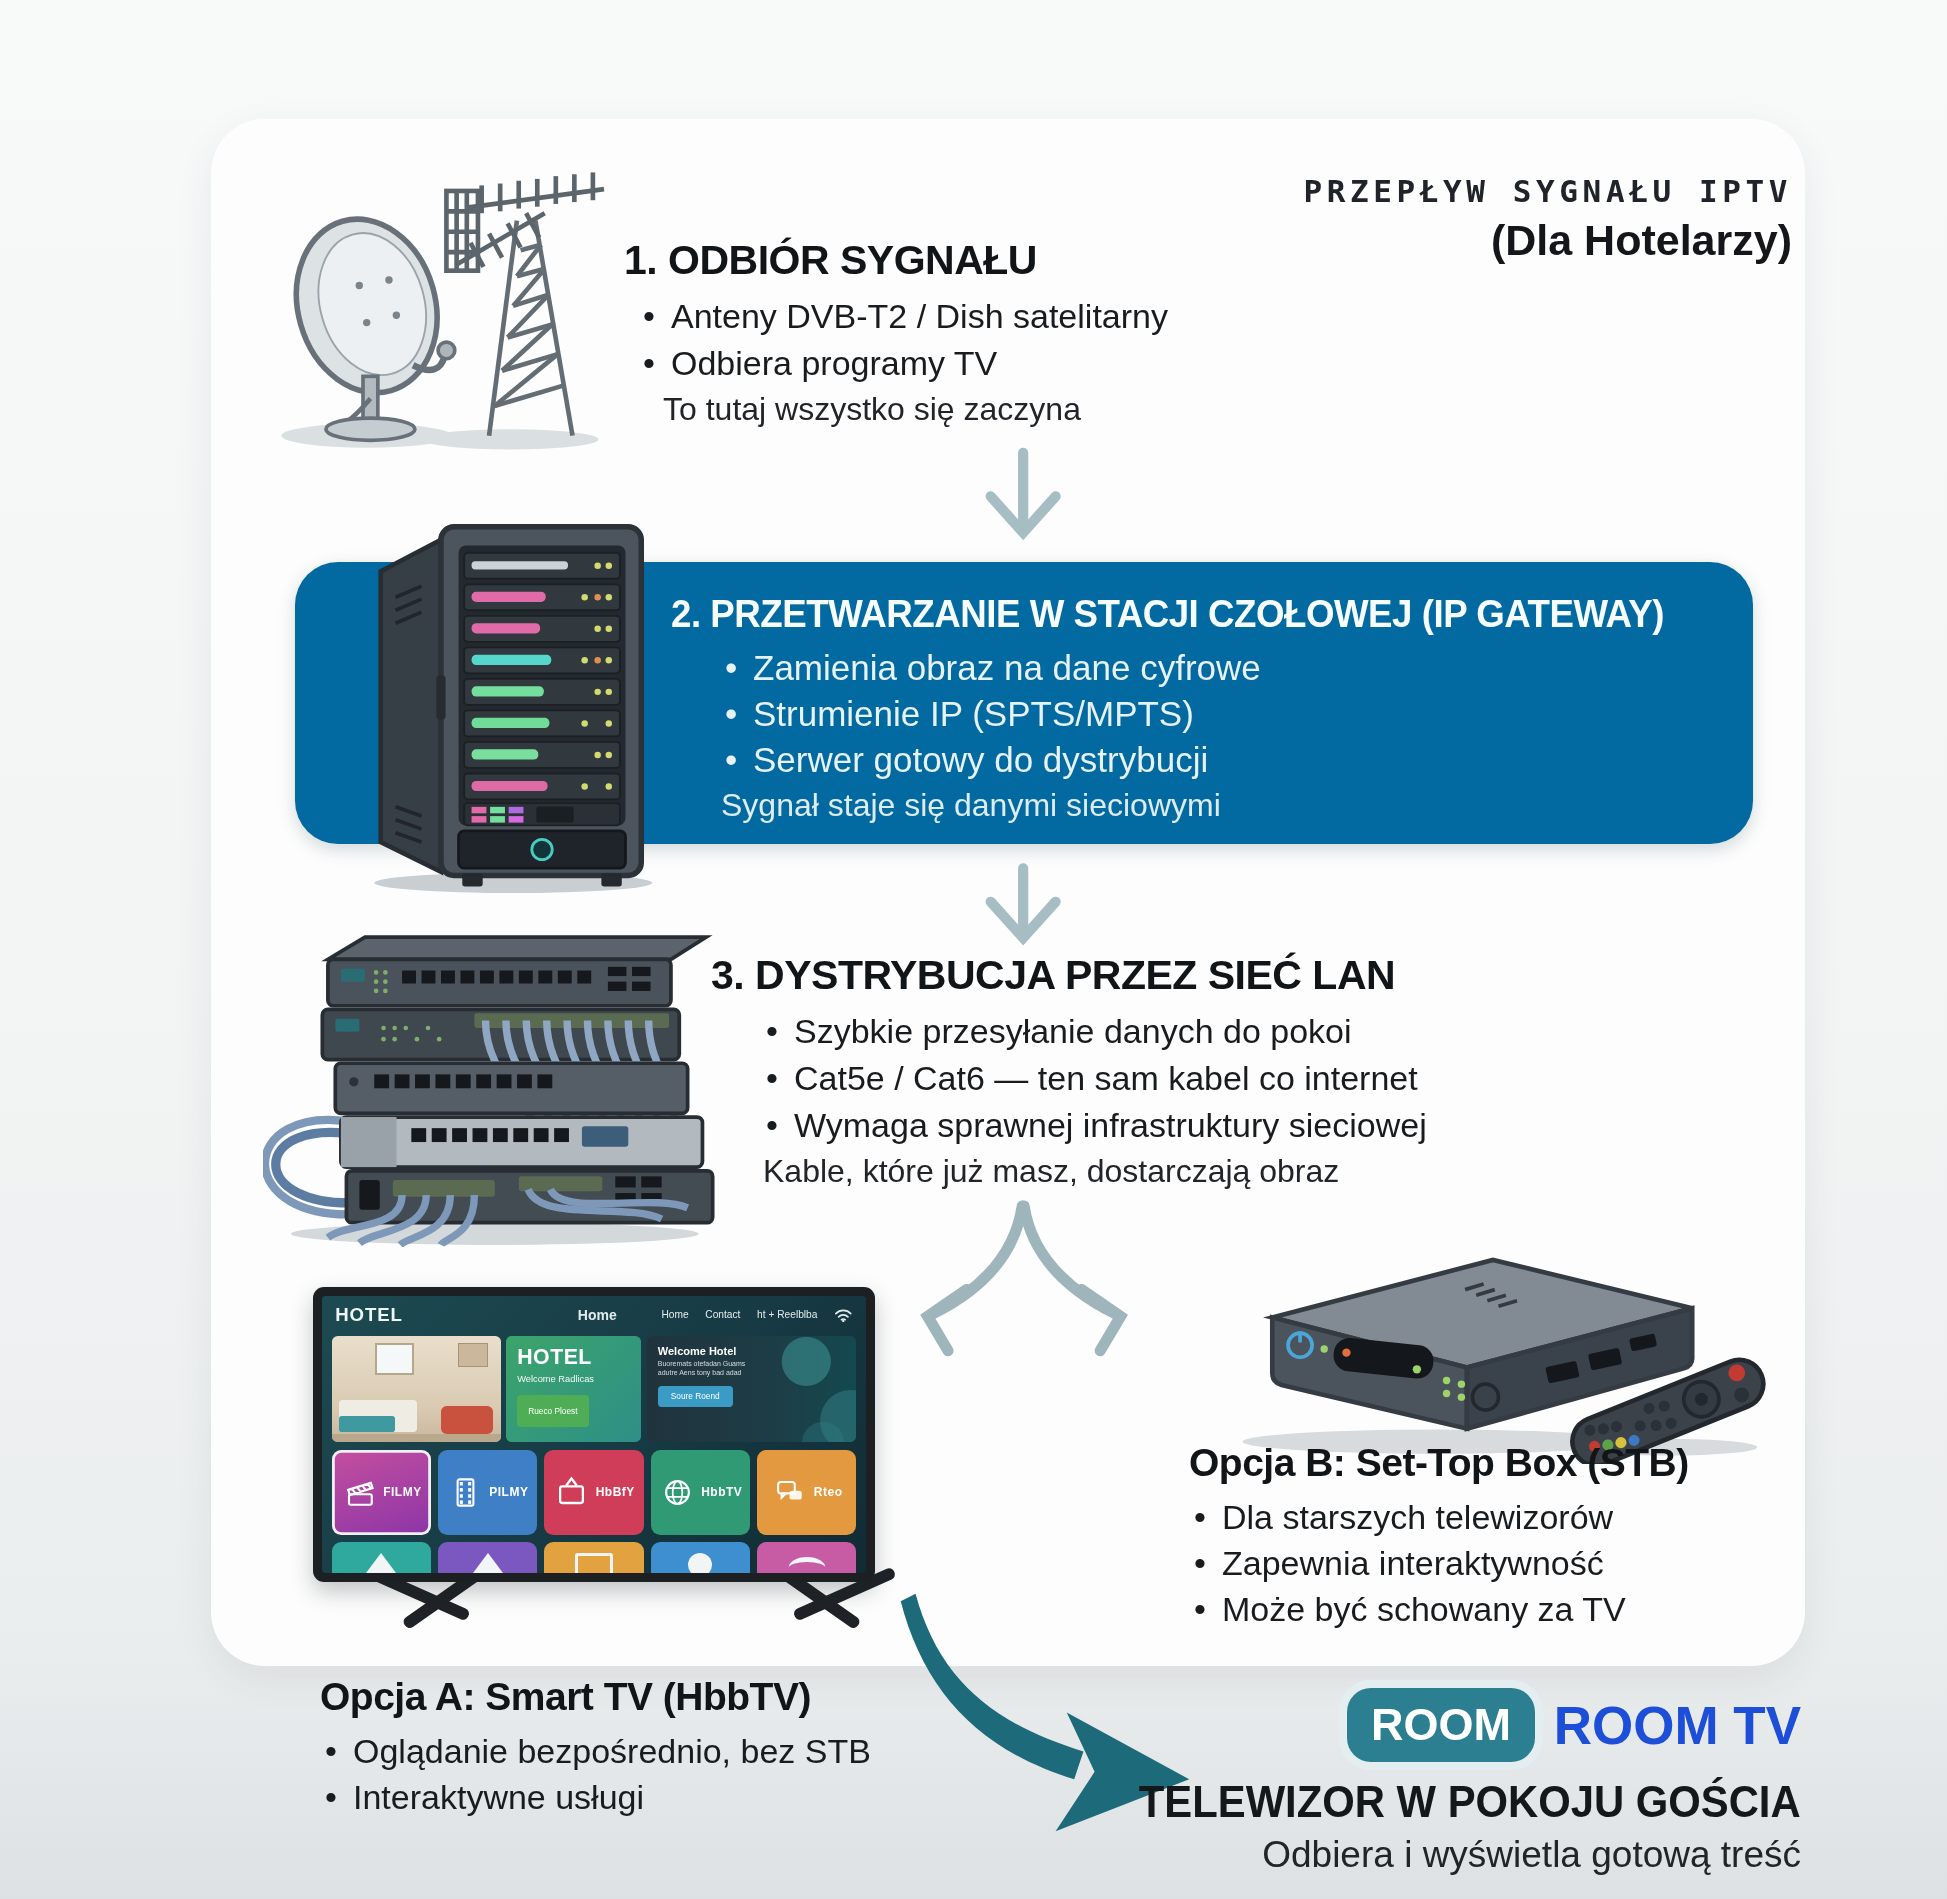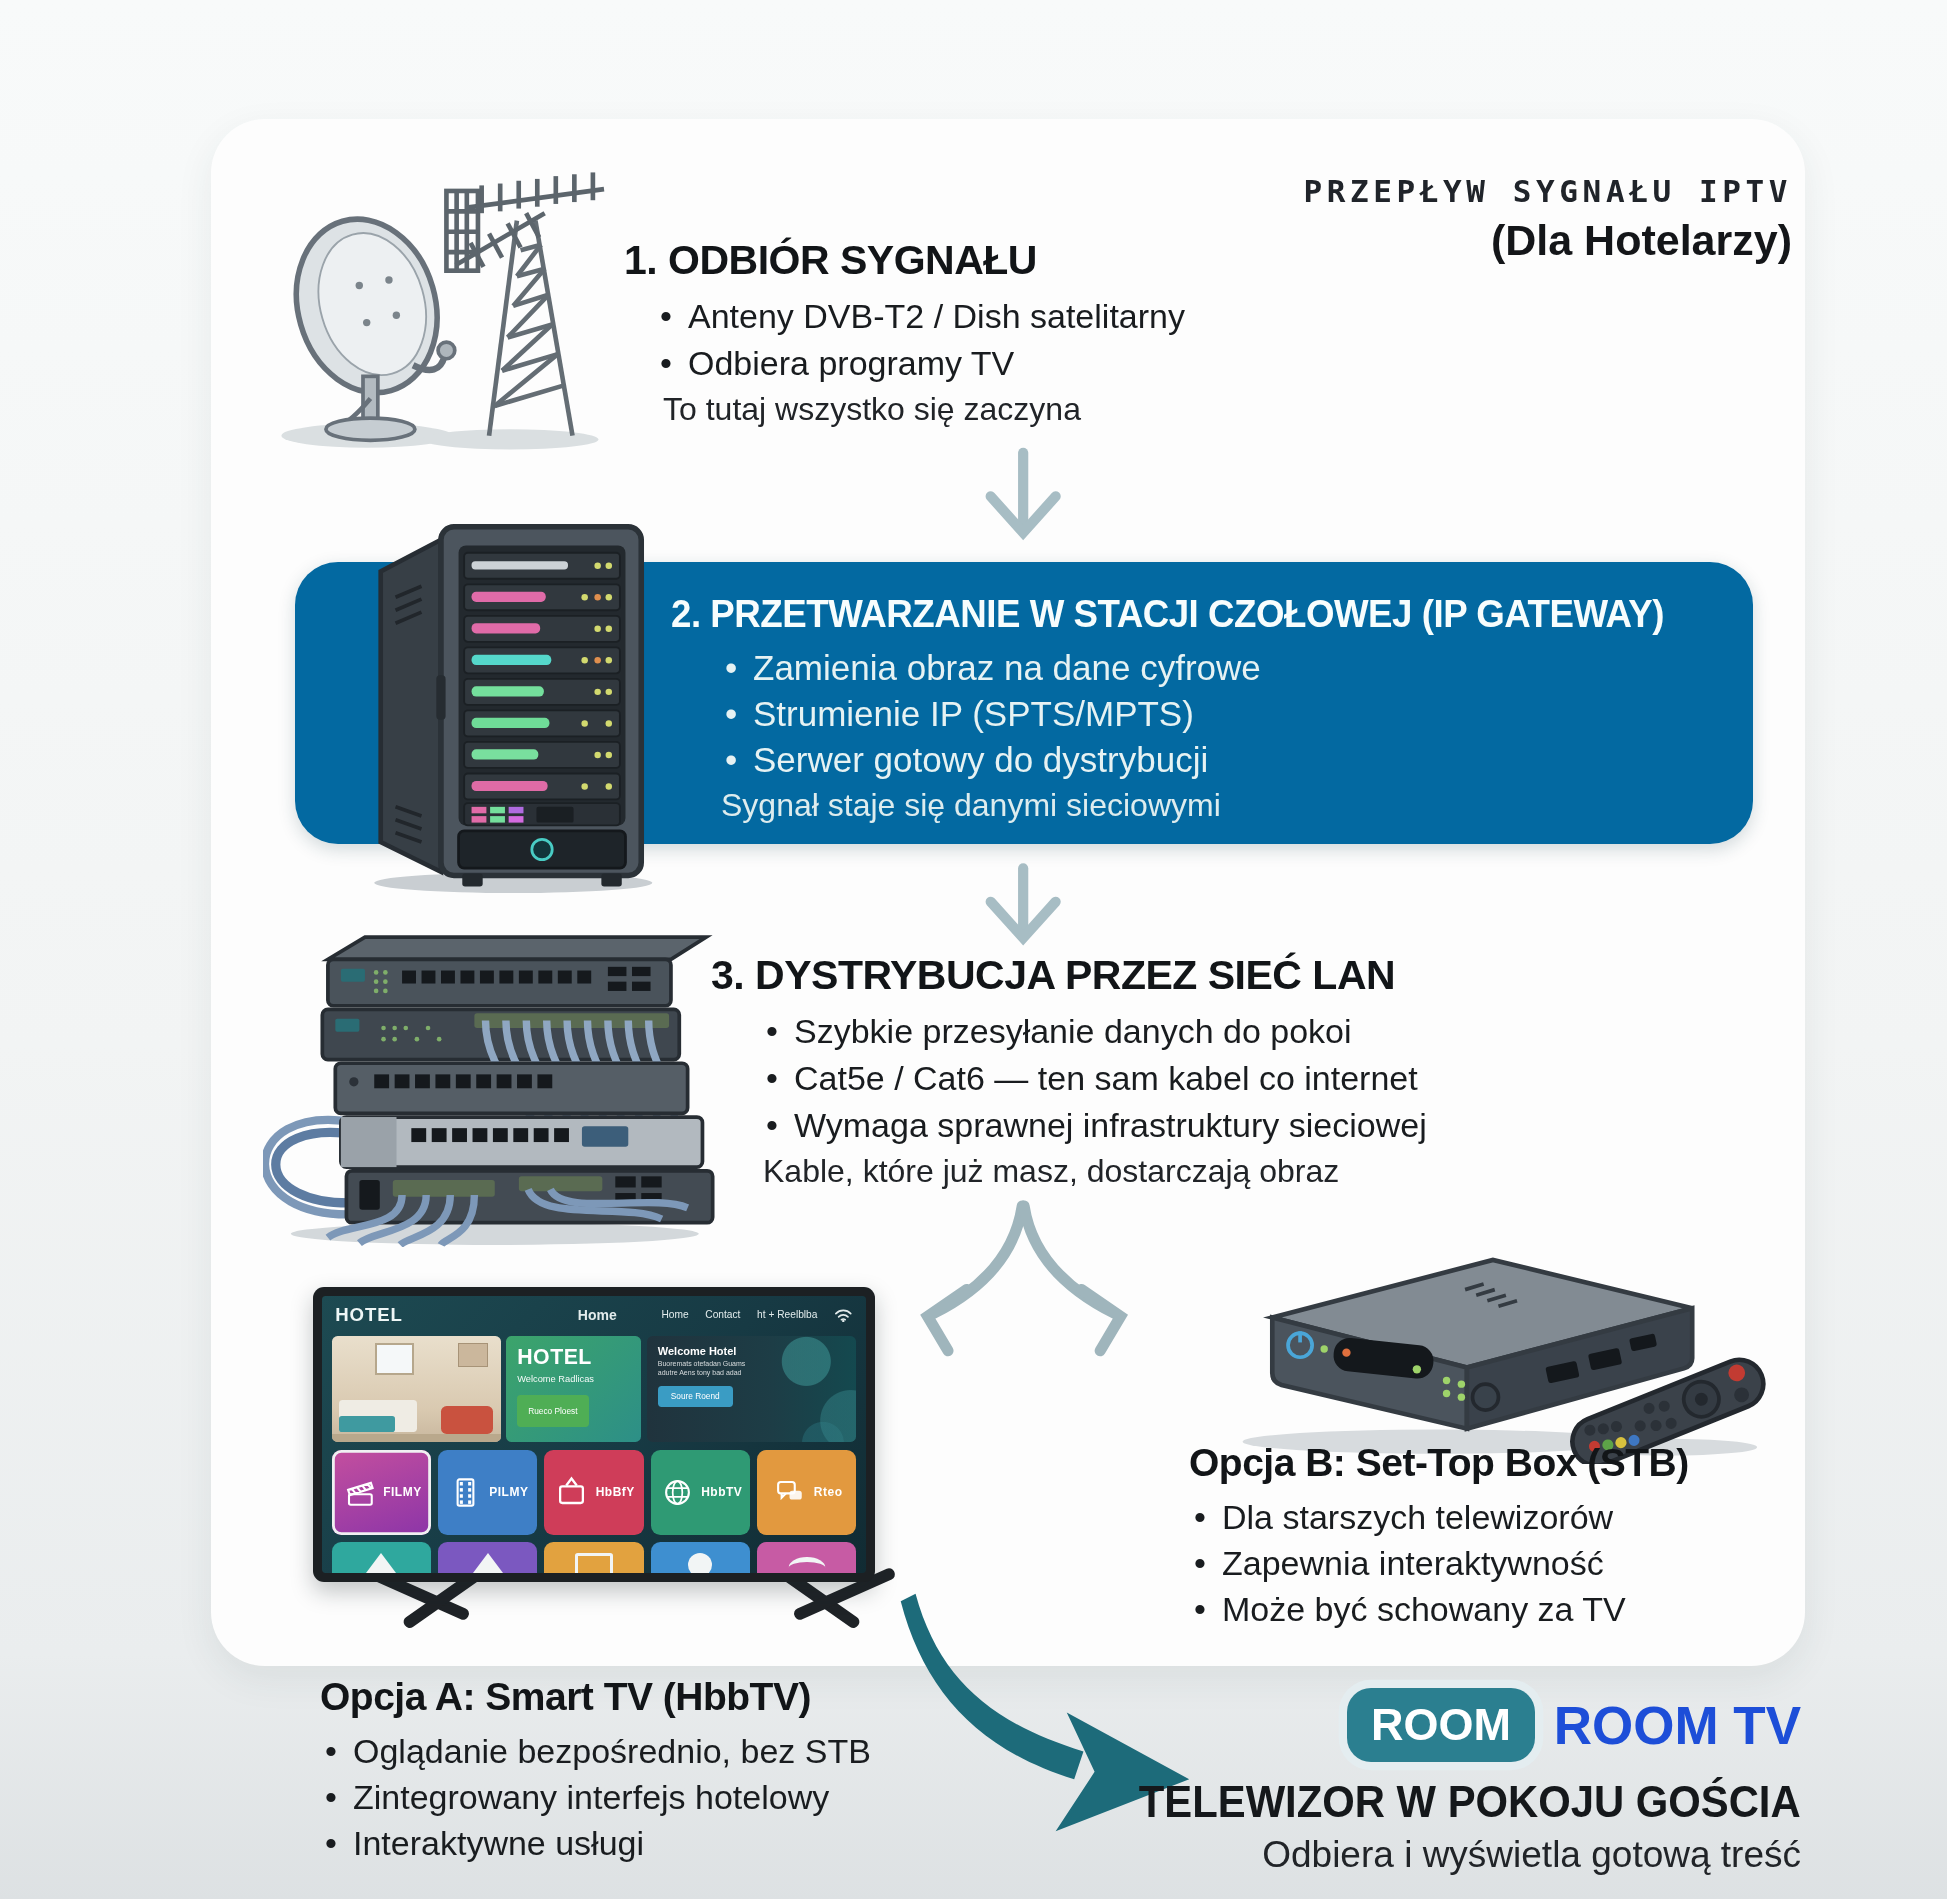--- a/index.html
+++ b/index.html
@@ -21,21 +21,21 @@
   }
   .header .sub{font-size:43px;font-weight:700;margin-top:7.4px;color:#141619;}
   
   .step-title{font-size:41px;font-weight:700;color:#121518;letter-spacing:-0.5px;white-space:nowrap;}
   ul.bul{list-style:none;margin:9.3px 0 0 0;padding:0;}
   ul.bul li{position:relative;font-size:34px;line-height:47px;color:#191c1f;white-space:nowrap;}
   ul.bul li::before{content:"•";position:absolute;left:-28px;color:#191c1f;}
   .note{font-size:32px;color:#212428;margin-top:3.7px;white-space:nowrap;}
   
   .s1{position:absolute;left:624px;top:237px;z-index:5;}
-  .s1 ul{margin-left:64px;}
+  .s1 ul{margin-left:47px;}
   .s1 .note{margin-left:39px;}
   
   .banner{
     position:absolute;left:295px;top:562px;width:1458px;height:282px;
     background:#0369a1;border-radius:43px;z-index:2;
     box-shadow:0 5.6px 16.7px rgba(20,60,70,.18);
   }
   .s2{position:absolute;left:376px;top:30px;color:#f4fbfb;}
   .s2 .step-title{color:#f7fdfd;font-size:39px;transform:scaleX(.94);transform-origin:left;}
   .s2 ul.bul{margin-left:82px;}
@@ -496,21 +496,20 @@
 </div>
 <div class="foot f1"></div>
 <div class="foot f2"></div>
 <div class="foot f3"></div>
 <div class="foot f4"></div>
 
 <div class="opt opt-a">
   <div class="step-title">Opcja A: Smart TV (HbbTV)</div>
   <ul class="bul">
     <li>Oglądanie bezpośrednio, bez STB</li>
-    <li>Zintegrowany interfejs hotelowy</li>
     <li>Interaktywne usługi</li>
   </ul>
 </div>
 
 <svg class="lay" style="left:1187px;top:1232px;width:584px;height:232px;" viewBox="0 0 630 250">
   <ellipse cx="270" cy="226" rx="210" ry="13" fill="#d7dbde"></ellipse>
   <ellipse cx="520" cy="232" rx="95" ry="9" fill="#d7dbde"></ellipse>
 
   <polygon points="92,92 330,30 545,82 302,146" fill="#828b93" stroke="#343b42" stroke-width="5"></polygon>
   <g stroke="#343b42" stroke-width="4">

